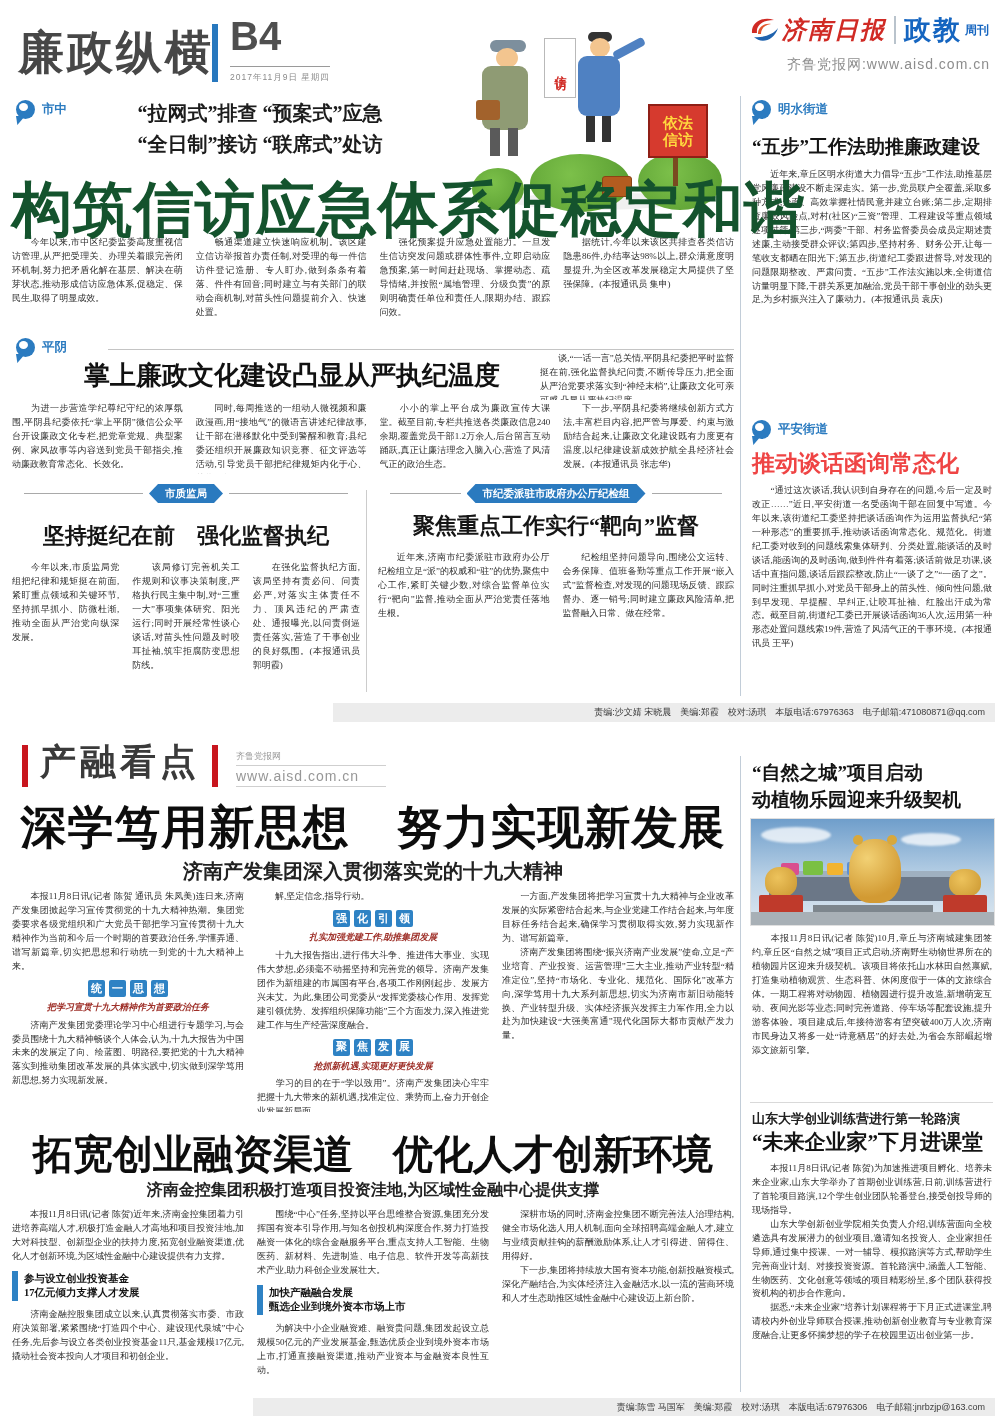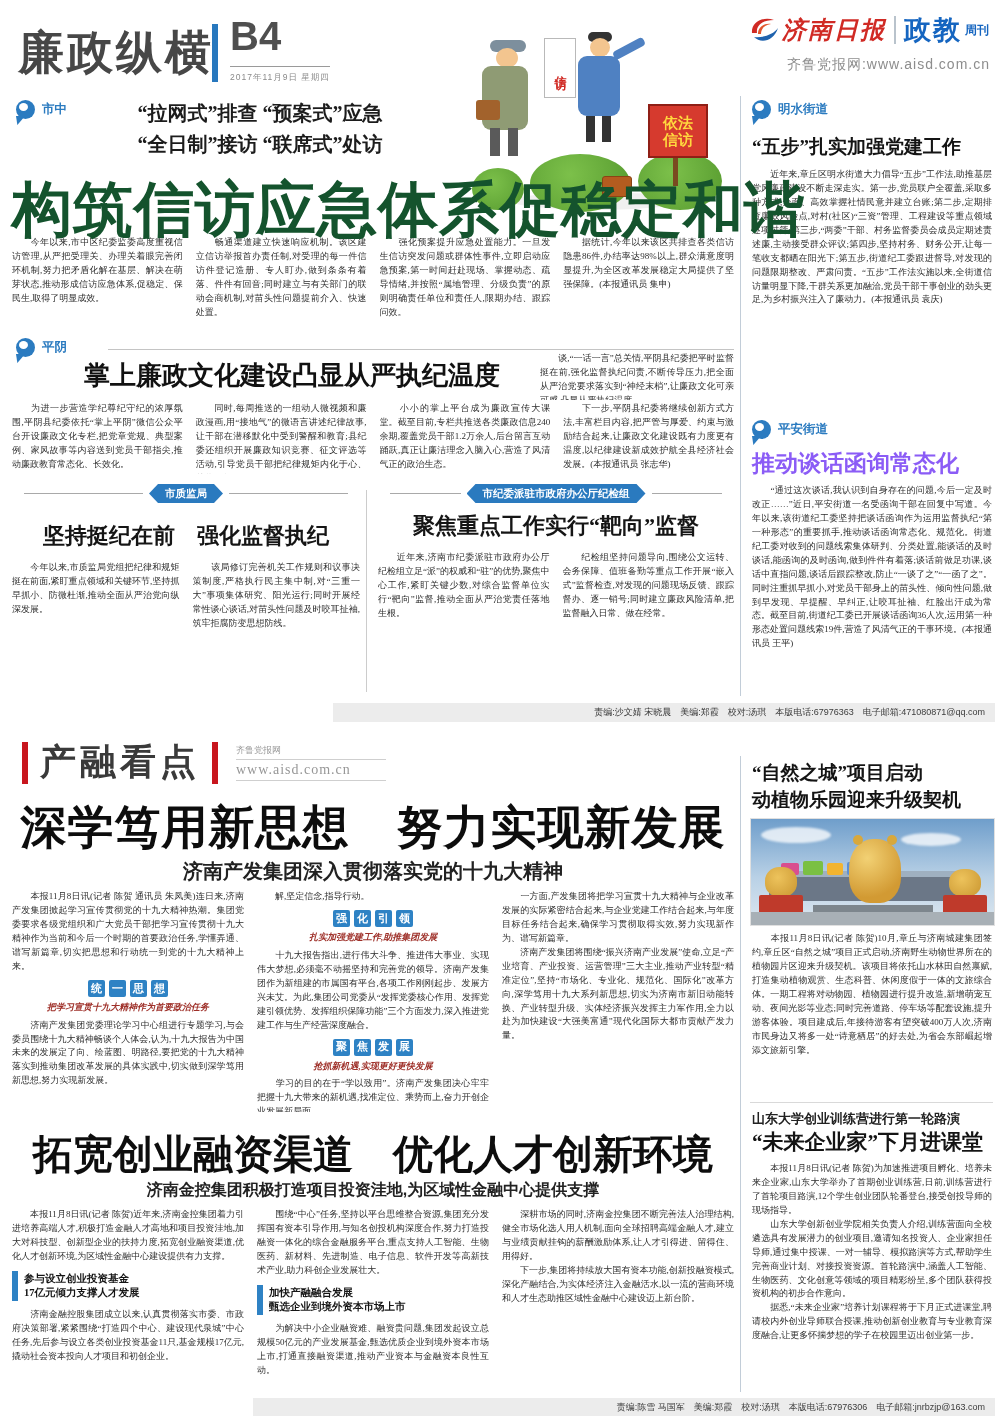--- a/index.html
+++ b/index.html
@@ -70,21 +70,21 @@
   .sec-small{font-size:9px;color:#9a9a9a;border-bottom:1px solid #cfcfcf;padding-bottom:2px;width:150px;}
   .sec-url{font-size:14px;color:#979797;border-bottom:1px solid #cfcfcf;padding-bottom:2px;width:150px;letter-spacing:1px;}
 
   
   .hl-huge{font-size:46px;font-weight:900;color:#0d0d0d;text-align:center;letter-spacing:1px;white-space:nowrap;}
   .hl-huge-serif{font-size:40px;font-weight:900;color:#0d0d0d;text-align:center;white-space:nowrap;}
   .subhead{font-weight:900;text-align:center;color:#222;}
 
   
   .rc-headline{font-size:19px;font-weight:900;color:#141414;line-height:1.4;}
-  .rc-headline-lg{font-size:23px;font-weight:900;color:#8b5cf6;}
+  .rc-headline-lg{font-size:23px;font-weight:900;color:#ef4444;}
   .rc-kicker{font-size:13px;font-weight:bold;color:#222;}
 
   
   .photo{position:relative;overflow:hidden;background:linear-gradient(#6f9ecb,#b9d1e6 55%,#dde7ef);border:1px solid #e0e0e0;}
   .ph-cloud{position:absolute;background:rgba(255,255,255,.75);border-radius:50%;filter:blur(1px);}
   .ph-struct{position:absolute;background:#6b7787;border-radius:2px;}
   .ph-roof{position:absolute;background:#9fb0c0;}
   .ph-tiger{position:absolute;background:radial-gradient(circle at 35% 30%,#f2d174,#d29a33 70%);
             border-radius:46% 46% 40% 40%;}
   .ph-ear{position:absolute;width:10px;height:10px;background:#d8a83c;border-radius:50%;}
@@ -193,20 +193,21 @@
   <div class="abs" style="left:12px;top:484px;width:348px;">
     <div class="tag-row" style="padding:0 12px;">
       <span class="tag-line"></span>
       <span class="tag">市质监局</span>
       <span class="tag-line"></span>
     </div>
     <div class="sub-hl serif" style="margin-top:18px;">坚持挺纪在前　强化监督执纪</div>
     <div class="cols" style="margin-top:10px;height:150px;">
       <div class="col body-text">　　今年以来,市质监局党组把纪律和规矩挺在前面,紧盯重点领域和关键环节,坚持抓早抓小、防微杜渐,推动全面从严治党向纵深发展。</div>
       <div class="col body-text">　　该局修订完善机关工作规则和议事决策制度,严格执行民主集中制,对“三重一大”事项集体研究、阳光运行;同时开展经常性谈心谈话,对苗头性问题及时咬耳扯袖,筑牢拒腐防变思想防线。</div>
+      <div class="col body-text">　　在强化监督执纪方面,该局坚持有责必问、问责必严,对落实主体责任不力、顶风违纪的严肃查处、通报曝光,以问责倒逼责任落实,营造了干事创业的良好氛围。(本报通讯员 郭明霞)</div>
     </div>
   </div>
 
   <div class="abs vrule" style="left:366px;top:490px;height:202px;background:#cccccc;"></div>
 
   <div class="abs" style="left:378px;top:484px;width:356px;">
     <div class="tag-row" style="padding:0 12px;">
       <span class="tag-line"></span>
       <span class="tag">市纪委派驻市政府办公厅纪检组</span>
       <span class="tag-line"></span>
@@ -218,33 +219,33 @@
     </div>
   </div>
 
   <div class="abs vrule" style="left:740px;top:96px;height:600px;"></div>
   <div class="abs vrule" style="left:740px;top:756px;height:636px;"></div>
 
   <div class="abs region-row" style="left:752px;top:100px;">
     <span class="drop"></span>
     <span class="region-label">明水街道</span>
   </div>
-  <div class="abs rc-headline serif" style="left:752px;top:134px;width:240px;">“五步”扎实加强党建工作</div>
+  <div class="abs rc-headline serif" style="left:752px;top:134px;width:240px;">“五步”工作法助推廉政建设</div>
   <div class="abs body-text clip" style="left:752px;top:168px;width:240px;height:240px;">　　近年来,章丘区明水街道大力倡导“五步”工作法,助推基层党风廉政建设不断走深走实。第一步,党员联户全覆盖,采取多种方式,全面、高效掌握社情民意并建立台账;第二步,定期排查廉政风险点,对村(社区)“三资”管理、工程建设等重点领域逐项过筛;第三步,“两委”干部、村务监督委员会成员定期述责述廉,主动接受群众评议;第四步,坚持村务、财务公开,让每一笔收支都晒在阳光下;第五步,街道纪工委跟进督导,对发现的问题限期整改、严肃问责。“五步”工作法实施以来,全街道信访量明显下降,干群关系更加融洽,党员干部干事创业的劲头更足,为乡村振兴注入了廉动力。(本报通讯员 袁庆)</div>
 
   <div class="abs region-row" style="left:752px;top:420px;">
     <span class="drop"></span>
     <span class="region-label">平安街道</span>
   </div>
   <div class="abs rc-headline-lg serif" style="left:752px;top:448px;width:240px;">推动谈话函询常态化</div>
   <div class="abs body-text clip" style="left:752px;top:484px;width:240px;height:214px;">　　“通过这次谈话,我认识到自身存在的问题,今后一定及时改正……”近日,平安街道一名受函询干部在回复中写道。今年以来,该街道纪工委坚持把谈话函询作为运用监督执纪“第一种形态”的重要抓手,推动谈话函询常态化、规范化。街道纪工委对收到的问题线索集体研判、分类处置,能谈话的及时谈话,能函询的及时函询,做到件件有着落;谈话前做足功课,谈话中直指问题,谈话后跟踪整改,防止“一谈了之”“一函了之”。同时注重抓早抓小,对党员干部身上的苗头性、倾向性问题,做到早发现、早提醒、早纠正,让咬耳扯袖、红脸出汗成为常态。截至目前,街道纪工委已开展谈话函询36人次,运用第一种形态处置问题线索19件,营造了风清气正的干事环境。(本报通讯员 王平)</div>
 
   <div class="abs footer-bar" style="left:333px;top:703px;width:662px;height:19px;">责编:沙文婧 宋晓晨　美编:郑霞　校对:汤琪　本版电话:67976363　电子邮箱:471080871@qq.com</div>
 
-  <div class="abs" style="left:22px;top:738px;display:flex;align-items:center;gap:12px;font-family:Liberation Serif, serif;">
+  <div class="abs" style="left:22px;top:738px;display:flex;align-items:flex-end;gap:12px;">
     <span class="sec-red-bar"></span>
     <span class="sec-title">产融看点</span>
     <span class="sec-red-bar"></span>
     <span style="display:flex;flex-direction:column;gap:2px;margin-left:6px;">
       <span class="sec-small">齐鲁党报网</span>
       <span class="sec-url">www.aisd.com.cn</span>
     </span>
   </div>
 
   <div class="abs hl-huge sans" style="left:10px;top:797px;width:726px;">深学笃用新思想　努力实现新发展</div>

